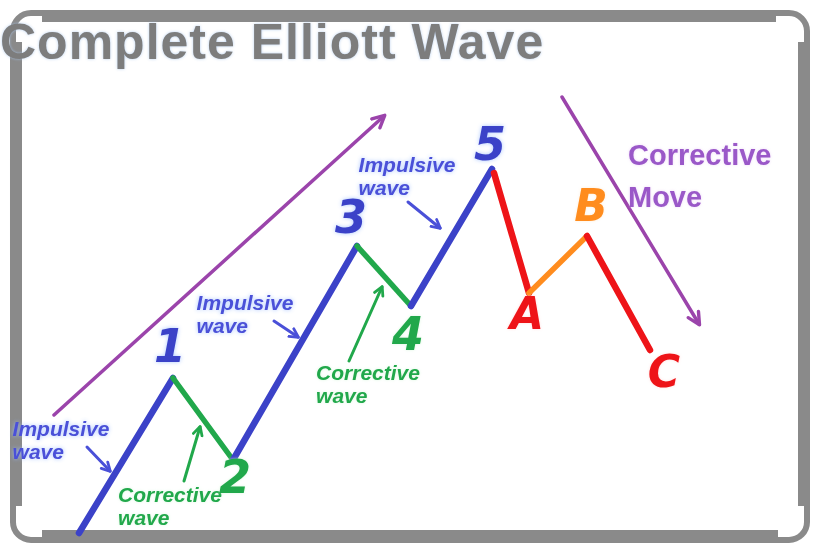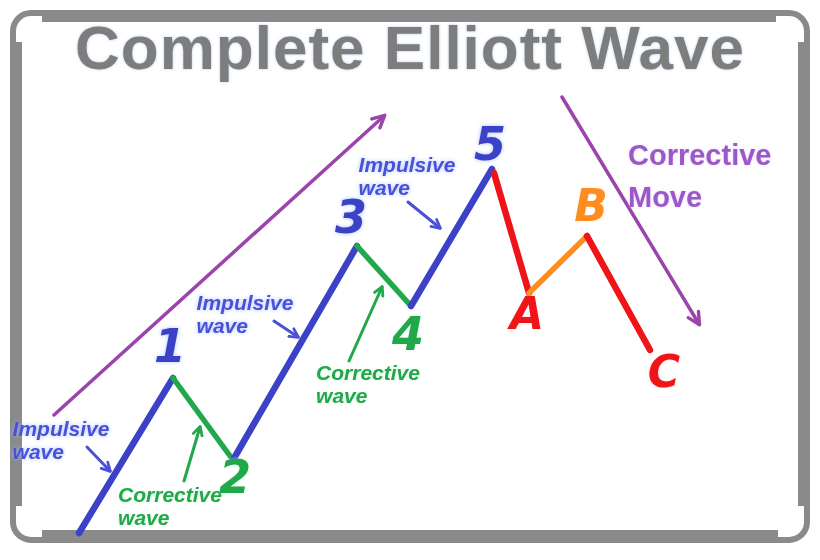--- a/index.html
+++ b/index.html
@@ -6,21 +6,21 @@
   #canvas{
     position:relative;width:820px;height:560px;background:var(--background,#fff);
     font-family:"Liberation Sans",sans-serif;overflow:hidden;
   }
   #wave-svg{position:absolute;left:0;top:0;}
   .frame-stroke{stroke:var(--frame-gray);}
   .frame-fill{fill:var(--frame-gray);}
   .t{position:absolute;font-weight:bold;line-height:1.08;white-space:pre-line;}
   .center{transform:translateX(-50%);text-align:left;font-style:italic;}
   .title{
-    left:0;right:0;text-align:center;font-size:62px;letter-spacing:1px;
+    left:0;right:0;font-size:50px;letter-spacing:1px;
     color:var(--title-gray);text-shadow:0 0 3px rgba(168,198,235,.85);
   }
   .move-imp{font-size:29px;color:var(--impulsive-move-purple);text-shadow:0 0 3px rgba(230,200,245,.7);}
   .move-corr{font-size:29px;color:var(--corrective-move-purple);line-height:1.45;text-shadow:0 0 3px rgba(230,200,245,.7);}
   .lbl{font-size:21px;line-height:1.1;}
   .lbl-blue{color:var(--label-blue);text-shadow:0 0 4px rgba(158,190,255,.9);}
   .lbl-green{color:var(--corrective-green);text-shadow:0 0 3px rgba(210,245,215,.8);}
   .num{font-family:"DejaVu Sans",sans-serif;font-size:46px;line-height:1;}
   .ltr{font-family:"DejaVu Sans",sans-serif;font-size:44px;line-height:1;}
   .num-blue{color:var(--impulse-blue);text-shadow:0 0 4px rgba(158,190,255,.85);}

